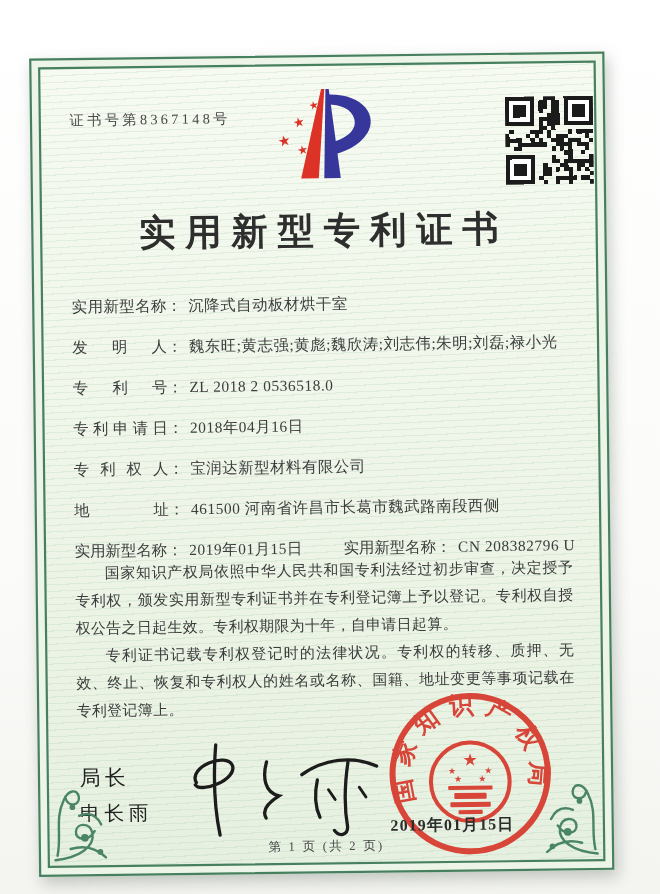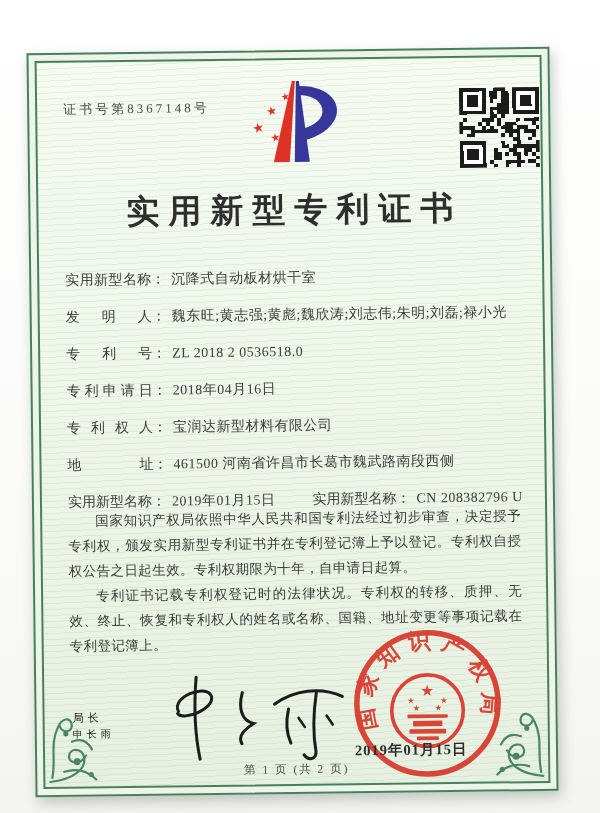--- a/index.html
+++ b/index.html
@@ -34,22 +34,22 @@
   }
   .fields{position:absolute;left:26px;right:22px;top:208px;font-size:14px;color:#3d3d3d;}
   .frow{height:37px;line-height:20px;white-space:nowrap;}
   .f-label{display:inline-block;min-width:86px;text-align:justify;text-align-last:justify;-moz-text-align-last:justify;vertical-align:top;}
   .f-colon{display:inline-block;margin-right:6px;}
   .f-val{letter-spacing:.5px;}
   .frow.dual{display:flex;}
   .frow.dual .pair1{width:246px;}
   .paras{position:absolute;left:26px;right:24px;top:446px;font-size:13.5px;line-height:25px;color:#3b3b3b;letter-spacing:.4px;text-align:justify;}
   .paras p{margin:0;text-indent:2em;}
-  .issuer-title{position:absolute;left:28px;top:648px;font-size:11px;letter-spacing:4px;color:#222;}
-  .issuer-name{position:absolute;left:28px;top:665px;font-size:10px;letter-spacing:4px;color:#222;}
+  .issuer-title{position:absolute;left:28px;top:632px;font-size:19px;letter-spacing:4px;color:#222;}
+  .issuer-name{position:absolute;left:28px;top:665px;font-size:18px;letter-spacing:4px;color:#222;}
   .sig{position:absolute;left:104px;top:608px;width:218px;height:104px;}
   .seal{position:absolute;left:306px;top:568px;width:154px;height:154px;opacity:.92;}
   .seal-date{position:absolute;left:310px;top:682px;font-size:14.5px;letter-spacing:1px;color:#2c2c2c;font-weight:600;}
   .footer{position:absolute;left:0;right:0;top:702px;text-align:center;font-size:11.5px;color:#4a4a4a;letter-spacing:2px;}
   .orn{position:absolute;width:92px;height:112px;}
   .orn.bl{left:-1px;bottom:-1px;}
   .orn.br{right:-1px;bottom:-1px;transform:scaleX(-1);}
 </style>
 </head>
 <body>

